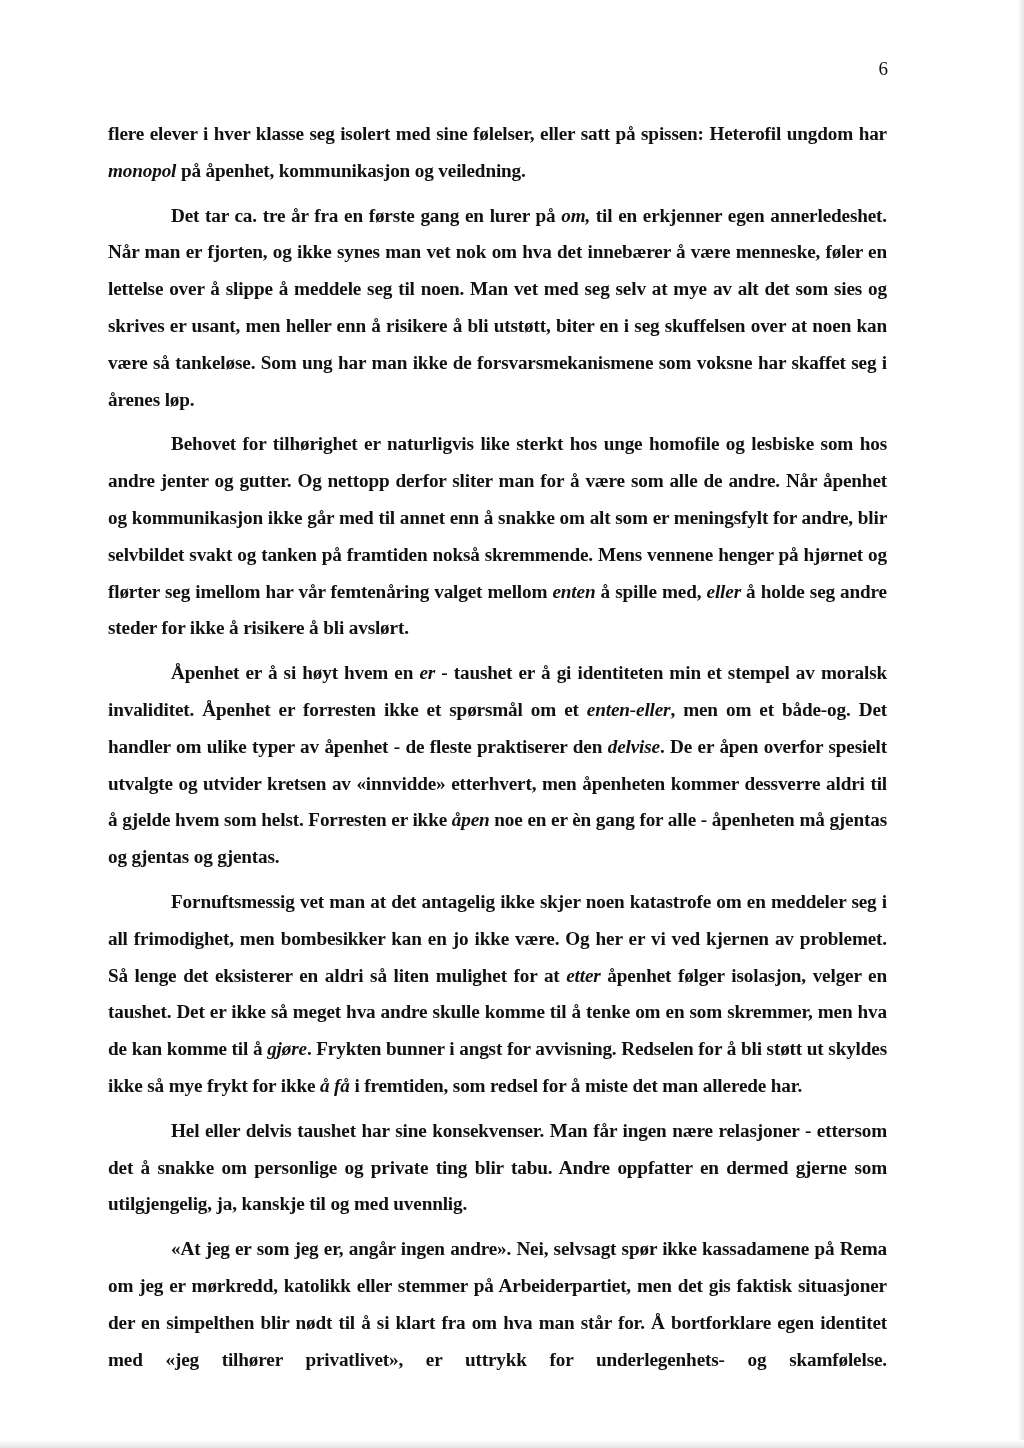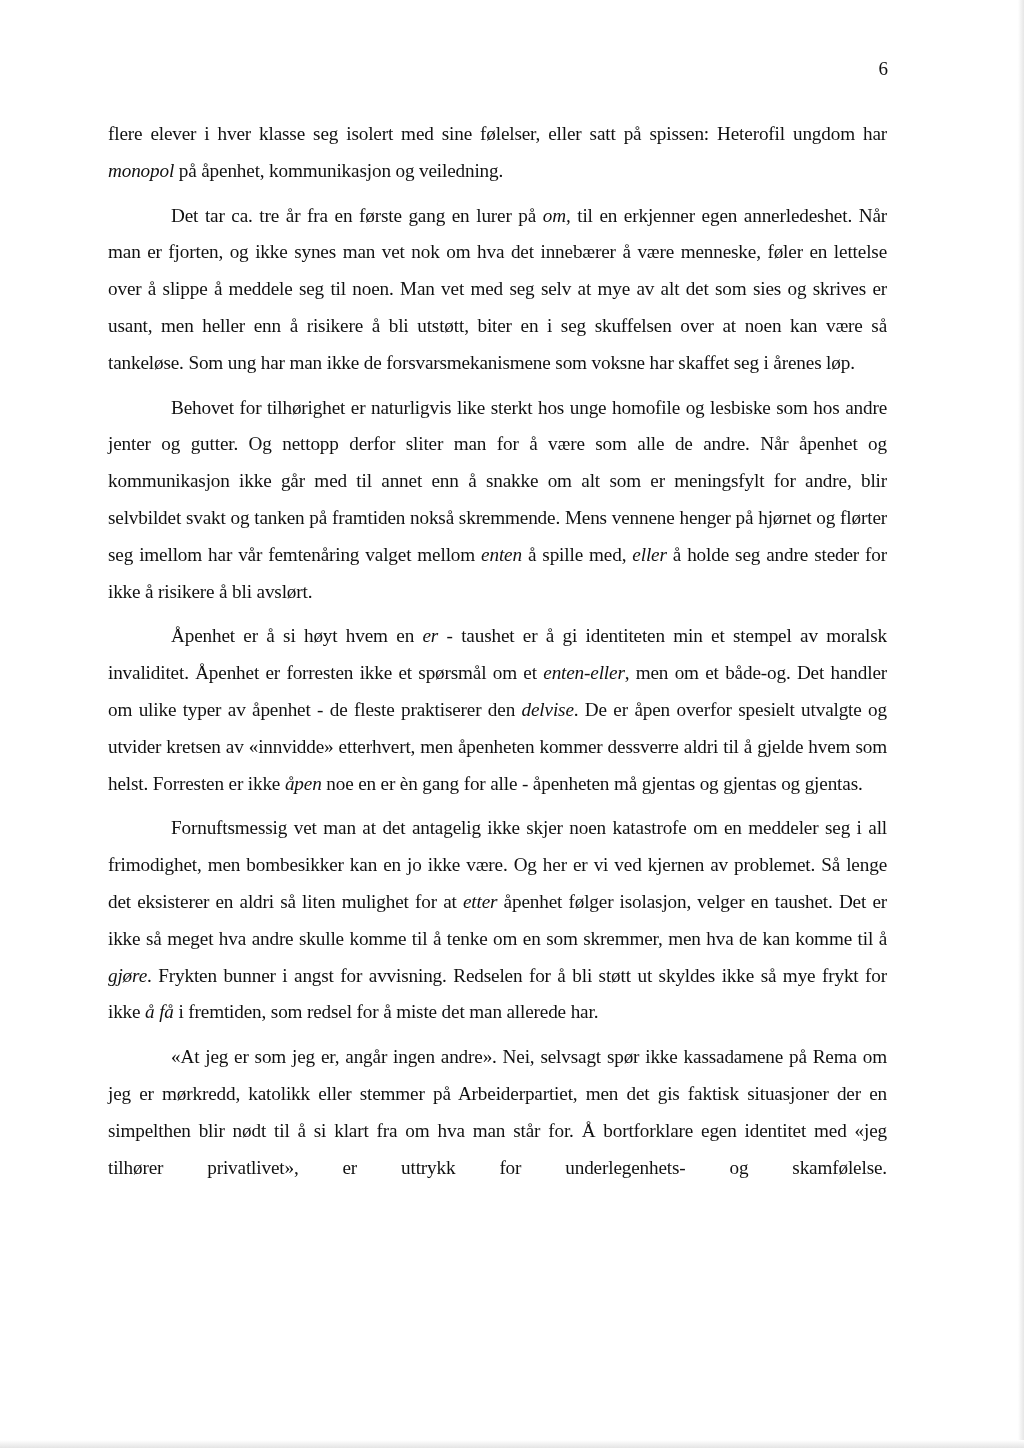--- a/index.html
+++ b/index.html
@@ -49,20 +49,21 @@
       top: 116px;
       width: 779px;
       font-size: 19.2px;
       line-height: 36.8px;
       text-align: justify;
       letter-spacing: -0.15px;
     }
     .body-text p {
       margin: 0;
       padding: 0;
+      font-weight: bold;
     }
     .body-text p.indent {
       text-indent: 63px;
       margin-top: 8px;
     }
     .body-text p.lastjust {
       text-align-last: justify;
     }
     em { font-style: italic; }
   </style>
@@ -71,18 +72,19 @@
 
 <div class="page">
   <div class="page-number">6</div>
 
   <div class="body-text">
     <p><span>flere elever i hver klasse seg isolert med sine følelser, eller satt på spissen: Heterofil ungdom har </span><em>monopol</em><span> på åpenhet, kommunikasjon og veiledning.</span></p>
     <p class="indent"><span>Det tar ca. tre år fra en første gang en lurer på </span><em>om,</em><span> til en erkjenner egen annerledeshet. Når man er fjorten, og ikke synes man vet nok om hva det innebærer å være menneske, føler en lettelse over å slippe å meddele seg til noen. Man vet med seg selv at mye av alt det som sies og skrives er usant, men heller enn å risikere å bli utstøtt, biter en i seg skuffelsen over at noen kan være så tankeløse. Som ung har man ikke de forsvarsmekanismene som voksne har skaffet seg i årenes løp.</span></p>
     <p class="indent"><span>Behovet for tilhørighet er naturligvis like sterkt hos unge homofile og lesbiske som hos andre jenter og gutter. Og nettopp derfor sliter man for å være som alle de andre. Når åpenhet og kommunikasjon ikke går med til annet enn å snakke om alt som er meningsfylt for andre, blir selvbildet svakt og tanken på framtiden nokså skremmende. Mens vennene henger på hjørnet og flørter seg imellom har vår femtenåring valget mellom </span><em>enten</em><span> å spille med, </span><em>eller</em><span> å holde seg andre steder for ikke å risikere å bli avslørt.</span></p>
     <p class="indent"><span>Åpenhet er å si høyt hvem en </span><em>er</em><span> - taushet er å gi identiteten min et stempel av moralsk invaliditet. Åpenhet er forresten ikke et spørsmål om et </span><em>enten-eller</em><span>, men om et både-og. Det handler om ulike typer av åpenhet - de fleste praktiserer den </span><em>delvise</em><span>. De er åpen overfor spesielt utvalgte og utvider kretsen av «innvidde» etterhvert, men åpenheten kommer dessverre aldri til å gjelde hvem som helst. Forresten er ikke </span><em>åpen</em><span> noe en er èn gang for alle - åpenheten må gjentas og gjentas og gjentas.</span></p>
     <p class="indent"><span>Fornuftsmessig vet man at det antagelig ikke skjer noen katastrofe om en meddeler seg i all frimodighet, men bombesikker kan en jo ikke være. Og her er vi ved kjernen av problemet. Så lenge det eksisterer en aldri så liten mulighet for at </span><em>etter</em><span> åpenhet følger isolasjon, velger en taushet. Det er ikke så meget hva andre skulle komme til å tenke om en som skremmer, men hva de kan komme til å </span><em>gjøre</em><span>. Frykten bunner i angst for avvisning. Redselen for å bli støtt ut skyldes ikke så mye frykt for ikke </span><em>å få</em><span> i fremtiden, som redsel for å miste det man allerede har.</span></p>
+    <p class="indent"><span>Hel eller delvis taushet har sine konsekvenser. Man får ingen nære relasjoner - ettersom det å snakke om personlige og private ting blir tabu. Andre oppfatter en dermed gjerne som utilgjengelig, ja, kanskje til og med uvennlig.</span></p>
     <p class="indent lastjust"><span>«At jeg er som jeg er, angår ingen andre». Nei, selvsagt spør ikke kassadamene på Rema om jeg er mørkredd, katolikk eller stemmer på Arbeiderpartiet, men det gis faktisk situasjoner der en simpelthen blir nødt til å si klart fra om hva man står for. Å bortforklare egen identitet med «jeg tilhører privatlivet», er uttrykk for underlegenhets- og skamfølelse.</span></p>
   </div>
 
   <div class="edge-right"></div>
   <div class="edge-bottom"></div>
 </div>
 
 </body></html>

